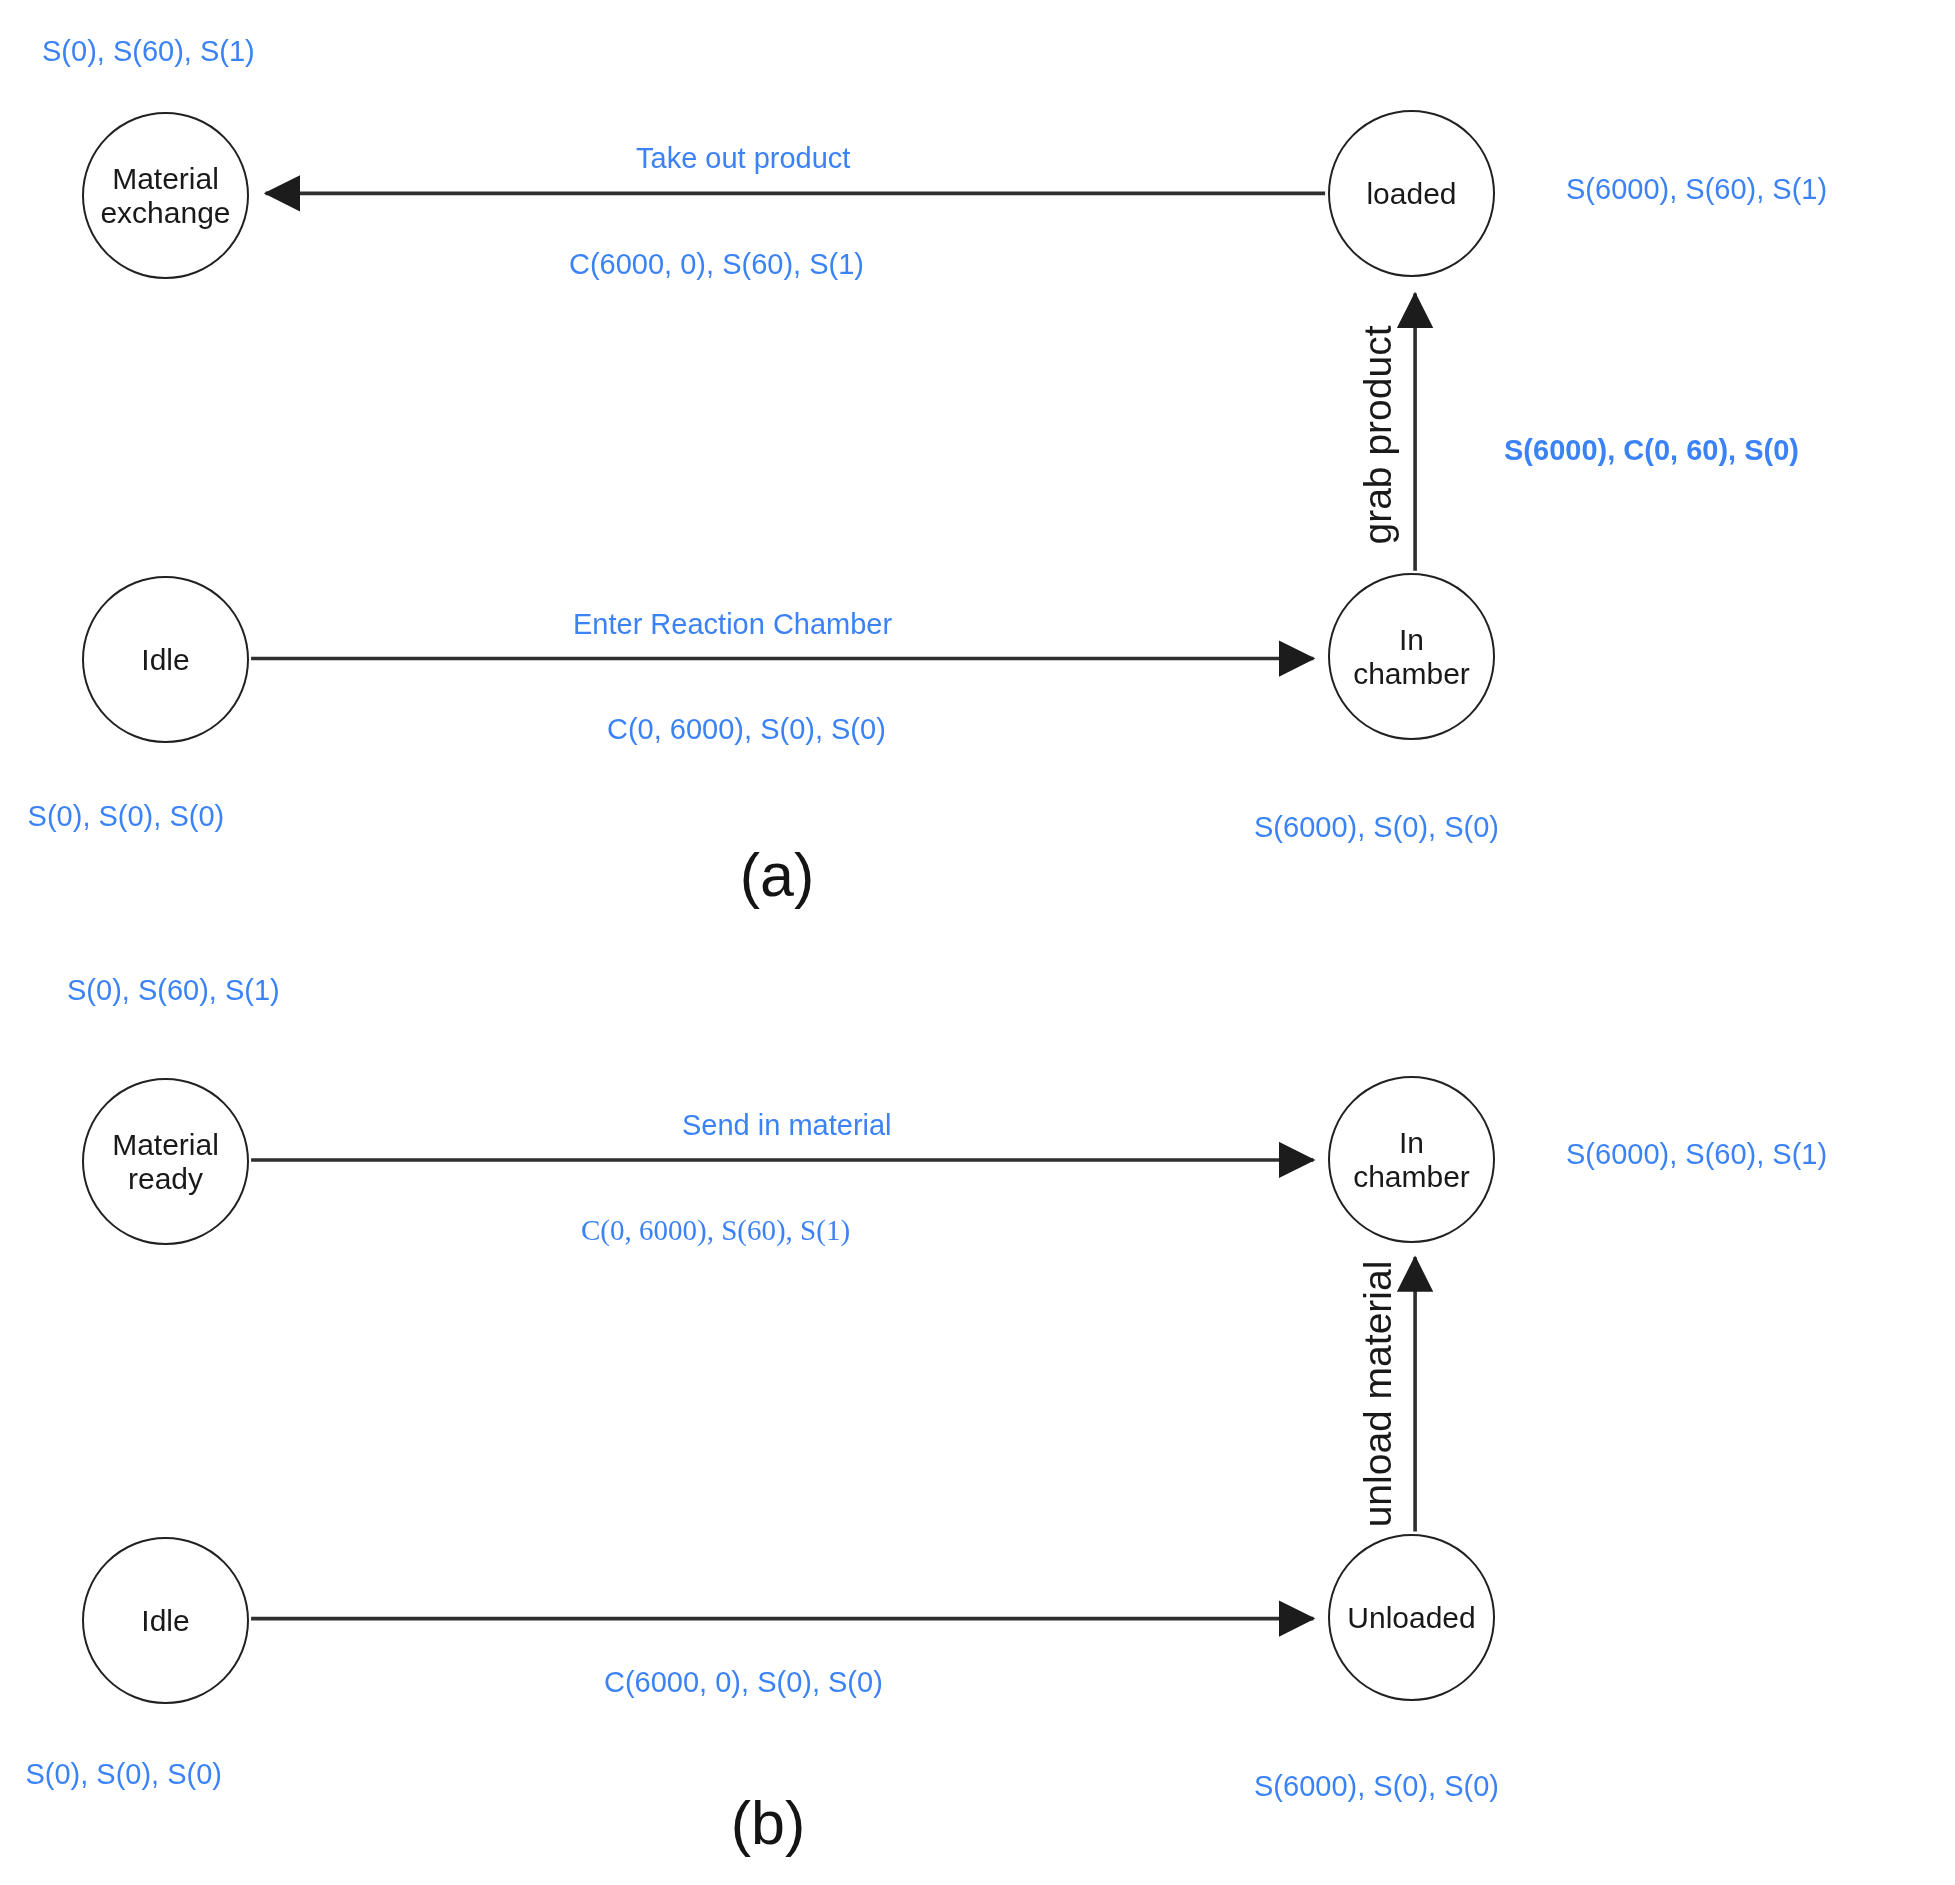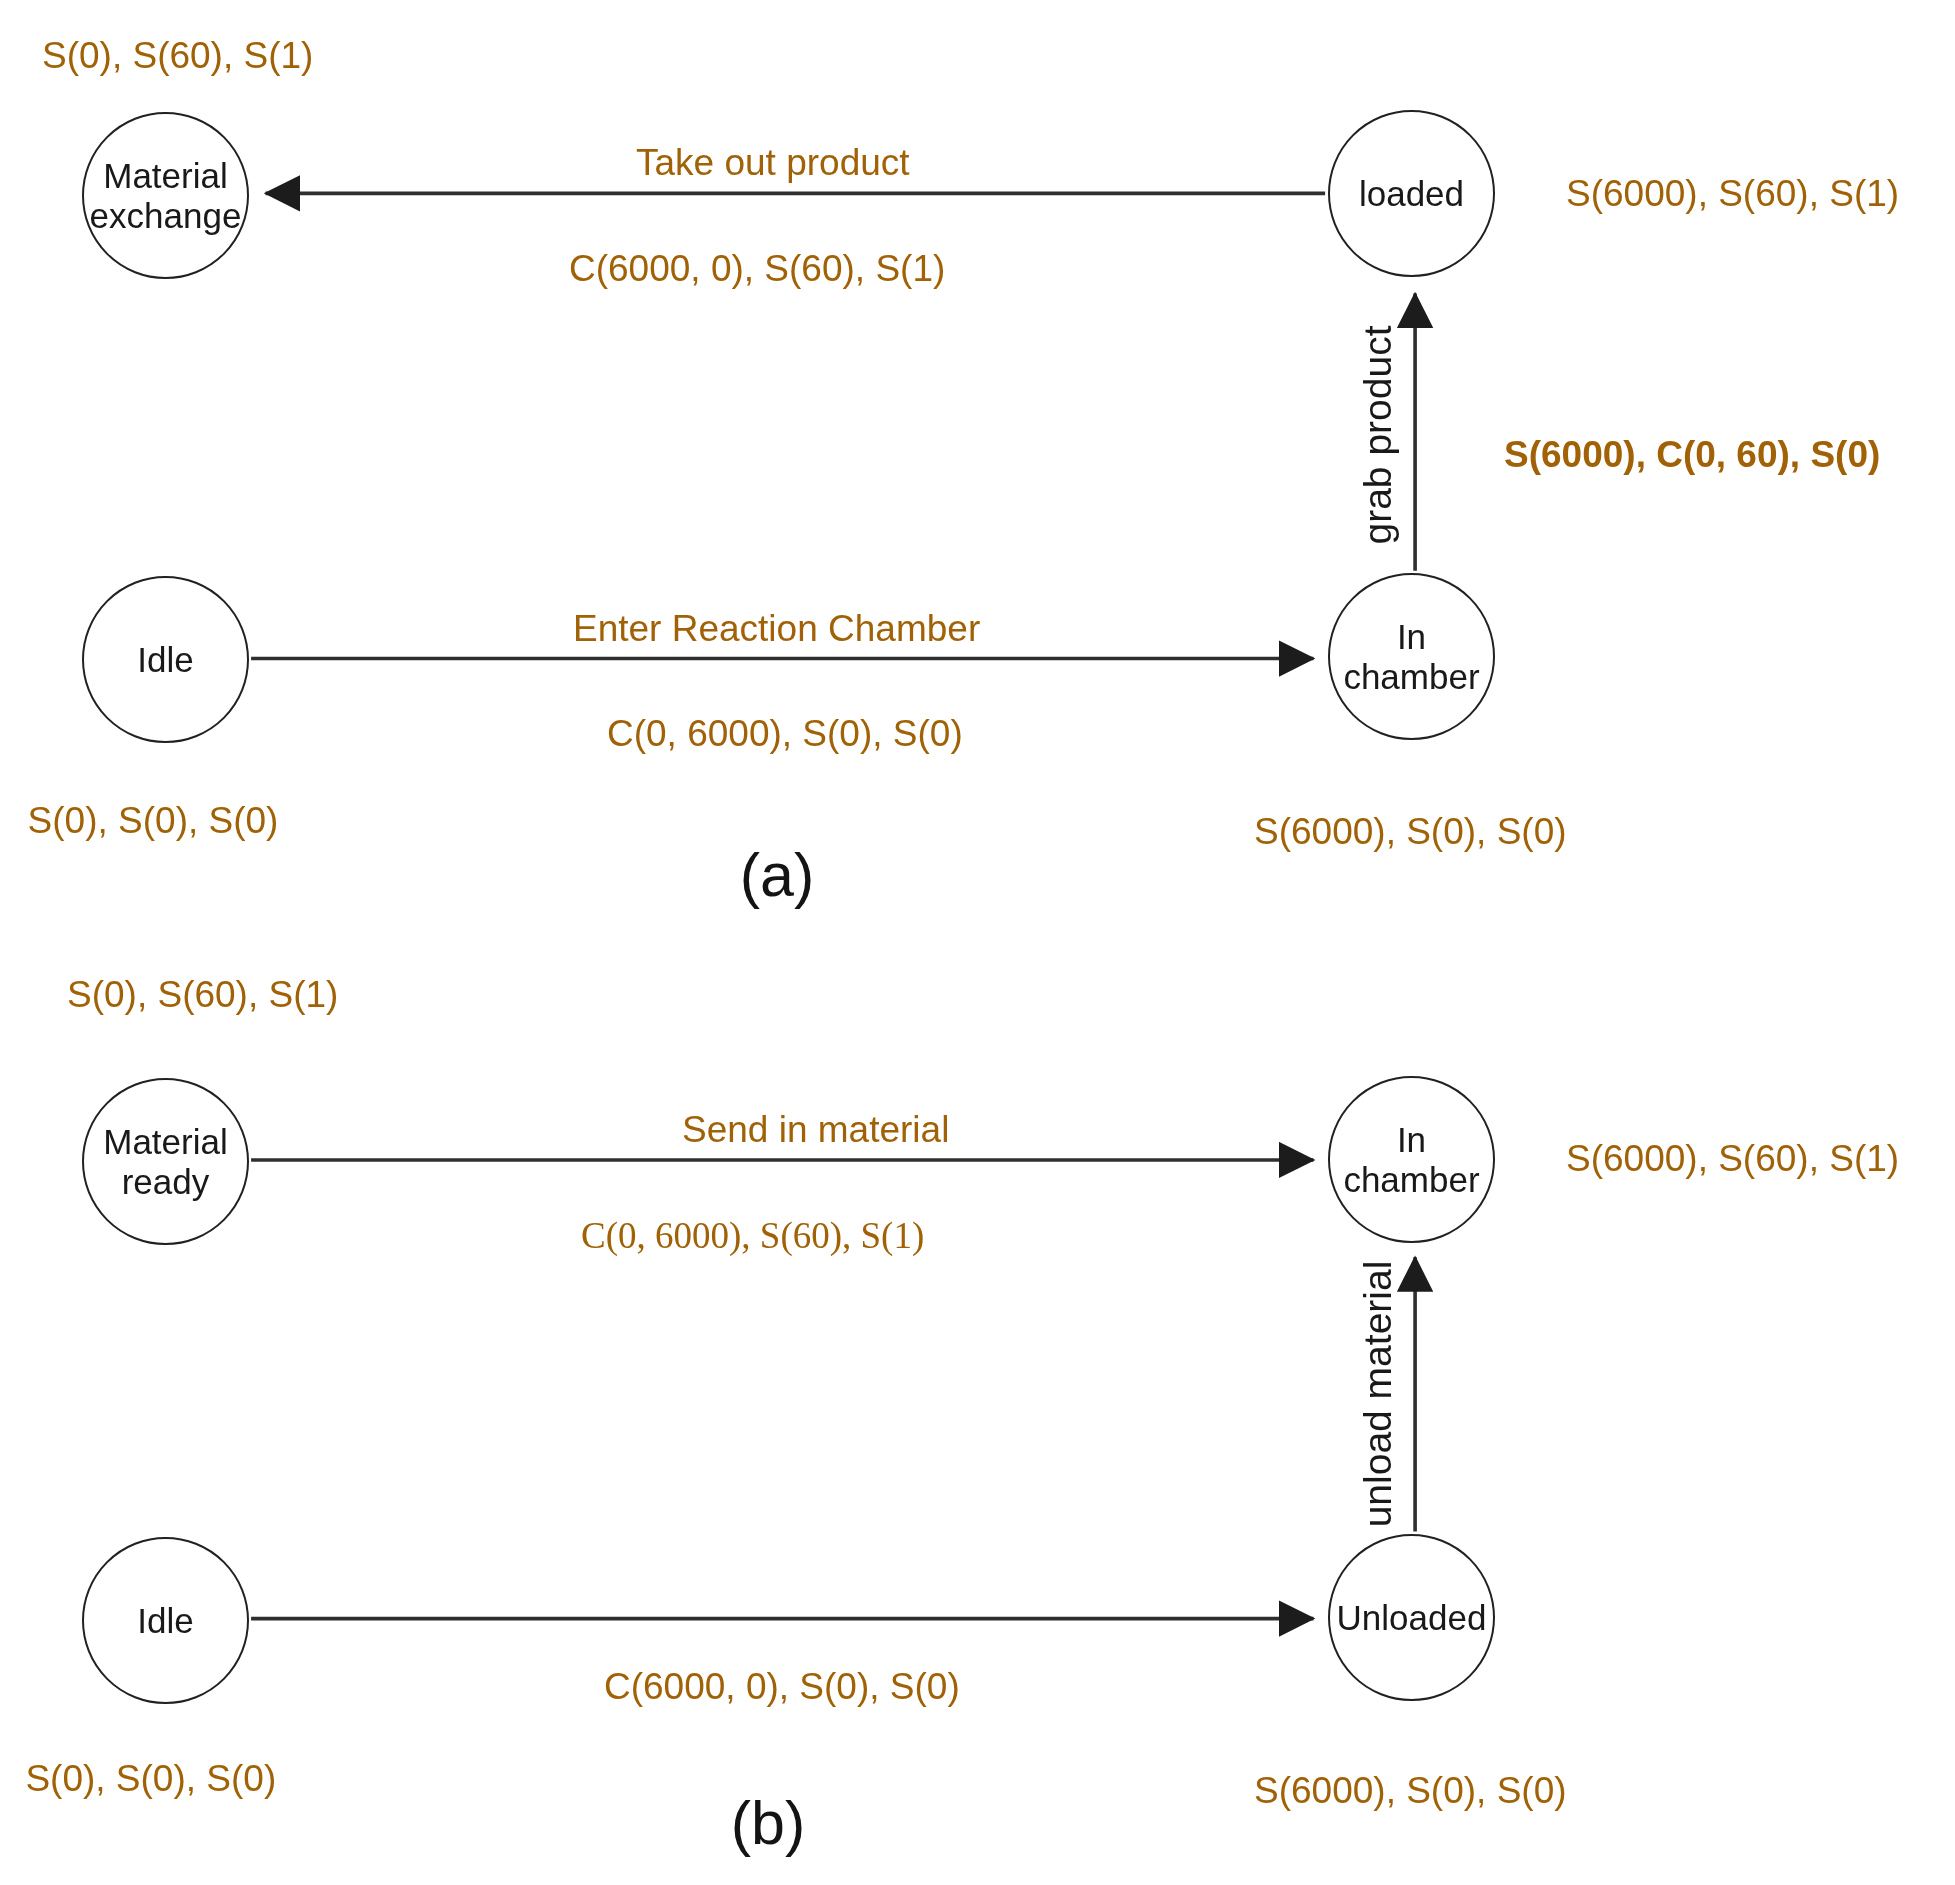--- a/index.html
+++ b/index.html
@@ -16,28 +16,28 @@
   .arrows marker path{fill:#1c1c1c;}
   .node{
     position:absolute;
     width:167px;height:167px;
     box-sizing:border-box;
     border:2.9px solid #212121;
     border-radius:50%;
     background:#ffffff;
     display:flex;flex-direction:column;
     align-items:center;justify-content:center;
-    font-size:35px;line-height:1.12;text-align:center;
+    font-size:30px;line-height:1.12;text-align:center;
     white-space:nowrap;
   }
   .lbl{
     position:absolute;
-    font-size:37px;
+    font-size:29px;
     white-space:nowrap;
-    color:#a16207;
+    color:#3b82f6;
   }
   .vlbl{
     position:absolute;
     font-size:39px;
     white-space:nowrap;
     transform:translate(-50%,-50%) rotate(-90deg);
     color:#191919;
   }
   .cap{
     position:absolute;

